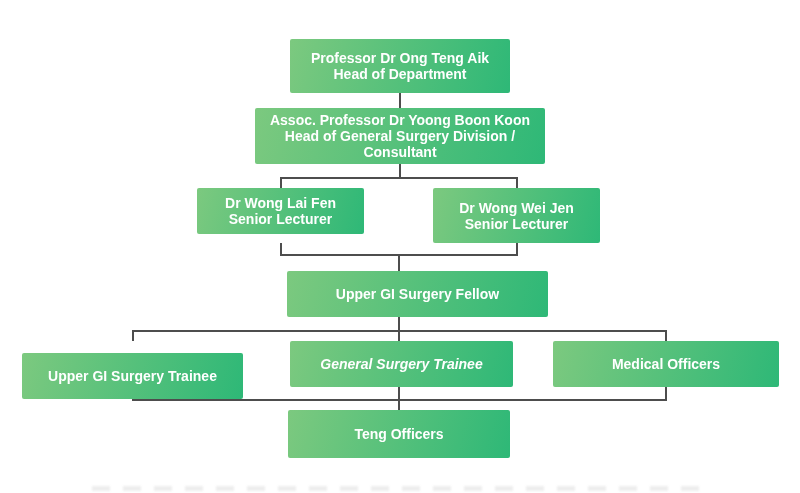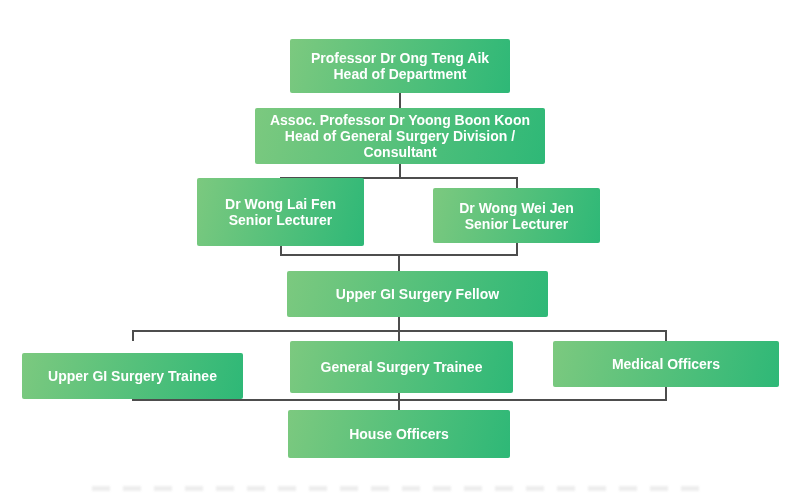--- a/index.html
+++ b/index.html
@@ -14,25 +14,25 @@
     border-radius:2px;padding:0 12px;box-sizing:border-box;
   }
   .node .t{display:block;}
   .vline,.hline{position:absolute;background:#4d4d4d;}
   .vline{width:1.5px;}
   .hline{height:1.5px;}
 
   
   #n0{left:290px;top:39px;width:220px;height:54px;}
   #n1{left:255px;top:108px;width:290px;height:56px;}
-  #n2{left:197px;top:178px;width:167px;height:68px;}
+  #n2{left:197px;top:188px;width:167px;height:46px;}
   #n3{left:433px;top:188px;width:167px;height:55px;text-align:center;}
   #n4{left:287px;top:271px;width:261px;height:46px;}
   #n5{left:22px;top:341px;width:221px;height:46px;margin-top:12px;}
-  #n6{left:290px;top:341px;width:223px;height:52px;}
+  #n6{left:290px;top:341px;width:223px;height:46px;font-style:italic;}
   #n7{left:553px;top:341px;width:226px;height:46px;}
   #n8{left:288px;top:410px;width:222px;height:48px;}
 
   
   #c1{left:399px;top:93px;height:15px;}
   #c2{left:399px;top:164px;height:13px;}
   #c3{left:280px;top:177px;width:238px;}
   #c4{left:280px;top:177px;height:11px;}
   #c5{left:516px;top:177px;height:11px;}
   #c6{left:280px;top:243px;height:11px;}
@@ -112,17 +112,17 @@
 
   <div class="node" id="n6">
     <span class="t">General Surgery Trainee</span>
   </div>
 
   <div class="node" id="n7">
     <span class="t">Medical Officers</span>
   </div>
 
   <div class="node" id="n8">
-    <span class="t">House Officers</span>
+    <span class="t">Teng Officers</span>
   </div>
 
   <div id="artifact"></div>
 </div>
 
 </body></html>

